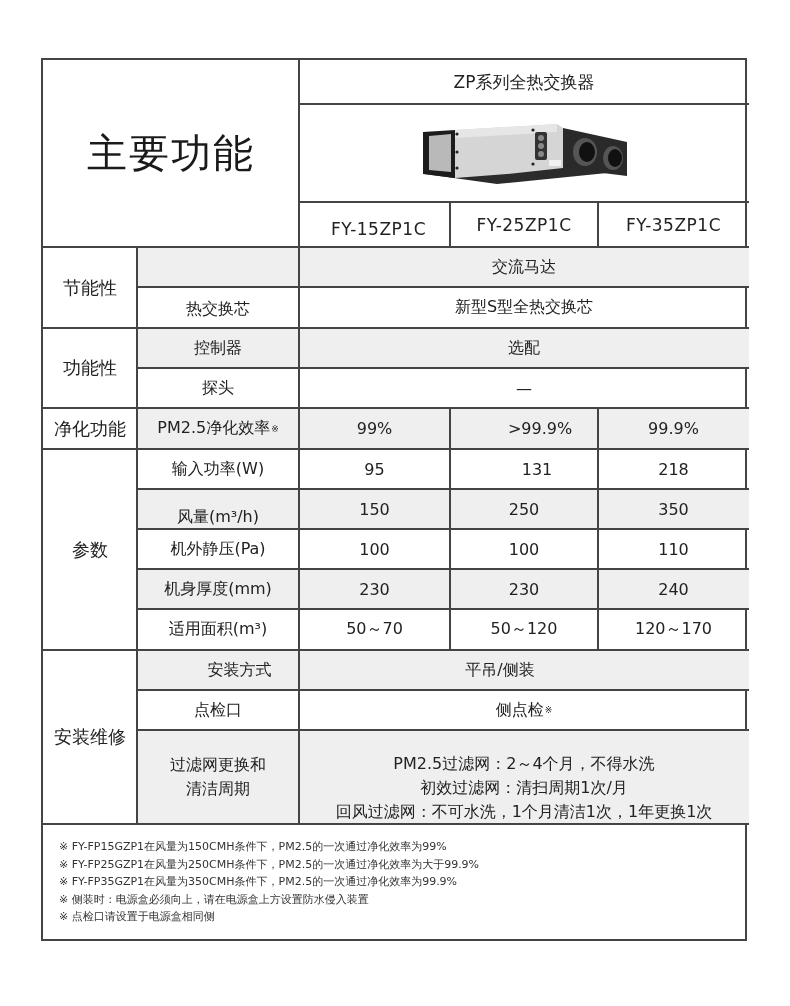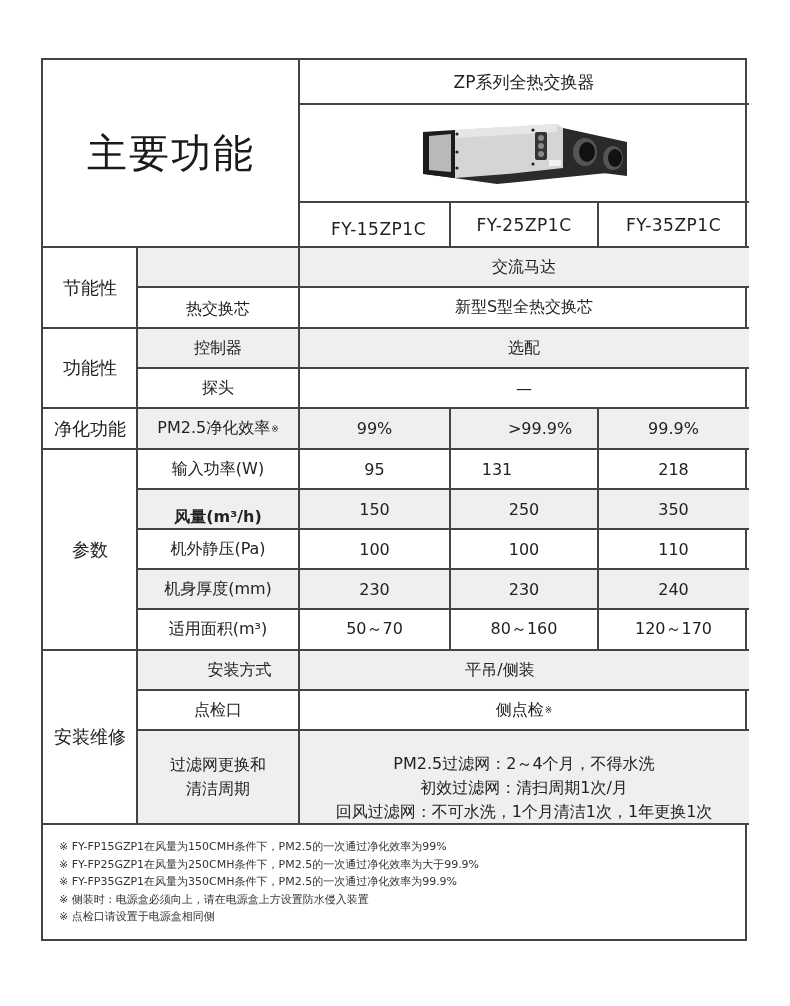--- a/index.html
+++ b/index.html
@@ -88,41 +88,41 @@
       <sup class="ast">※</sup>
   </div>
   <div class="cell" style="left:256px;top:348px;width:151px;height:41px;">99%</div>
   <div class="cell" style="left:407px;top:348px;width:180px;height:41px;">&gt;99.9%</div>
   <div class="cell" style="left:555px;top:348px;width:151px;height:41px;">99.9%</div>
 
   <div class="cell group" style="left:0;top:389px;width:94px;height:201px;">参数</div>
 
   <div class="cell" style="left:94px;top:389px;width:162px;height:40px;">输入功率(W)</div>
   <div class="cell" style="left:256px;top:389px;width:151px;height:40px;">95</div>
-  <div class="cell" style="left:386px;top:389px;width:136px;height:40px;">131</div>
+  <div class="cell" style="left:426px;top:389px;width:136px;height:40px;">131</div>
   <div class="cell" style="left:555px;top:389px;width:151px;height:40px;">218</div>
 
-  <div class="cell" style="left:94px;top:429px;width:162px;height:56px;font-weight:bold;">风量(m³/h)</div>
+  <div class="cell" style="left:94px;top:429px;width:162px;height:56px;">风量(m³/h)</div>
   <div class="cell" style="left:256px;top:429px;width:151px;height:40px;">150</div>
   <div class="cell" style="left:407px;top:429px;width:148px;height:40px;">250</div>
   <div class="cell" style="left:555px;top:429px;width:151px;height:40px;">350</div>
 
   <div class="cell" style="left:94px;top:469px;width:162px;height:40px;">机外静压(Pa)</div>
   <div class="cell" style="left:256px;top:469px;width:151px;height:40px;">100</div>
   <div class="cell" style="left:407px;top:469px;width:148px;height:40px;">100</div>
   <div class="cell" style="left:555px;top:469px;width:151px;height:40px;">110</div>
 
   <div class="cell" style="left:94px;top:509px;width:162px;height:40px;">机身厚度(mm)</div>
   <div class="cell" style="left:256px;top:509px;width:151px;height:40px;">230</div>
   <div class="cell" style="left:407px;top:509px;width:148px;height:40px;">230</div>
   <div class="cell" style="left:555px;top:509px;width:151px;height:40px;">240</div>
 
   <div class="cell" style="left:94px;top:549px;width:162px;height:41px;">适用面积(m³)</div>
   <div class="cell" style="left:256px;top:549px;width:151px;height:41px;">50～70</div>
-  <div class="cell" style="left:407px;top:549px;width:148px;height:41px;">80～160</div>
+  <div class="cell" style="left:407px;top:549px;width:148px;height:41px;">50～120</div>
   <div class="cell" style="left:555px;top:549px;width:151px;height:41px;">120～170</div>
 
   <div class="cell group" style="left:0;top:590px;width:94px;height:174px;">安装维修</div>
   <div class="cell" style="left:94px;top:590px;width:162px;height:40px;padding-left:43px;">安装方式</div>
   <div class="cell" style="left:256px;top:590px;width:402px;height:40px;">平吊/侧装</div>
 
   <div class="cell" style="left:94px;top:630px;width:162px;height:40px;">点检口</div>
   <div class="cell" style="left:256px;top:630px;width:450px;height:40px;">
     <span>侧点检</span>
       <sup class="ast">※</sup>

